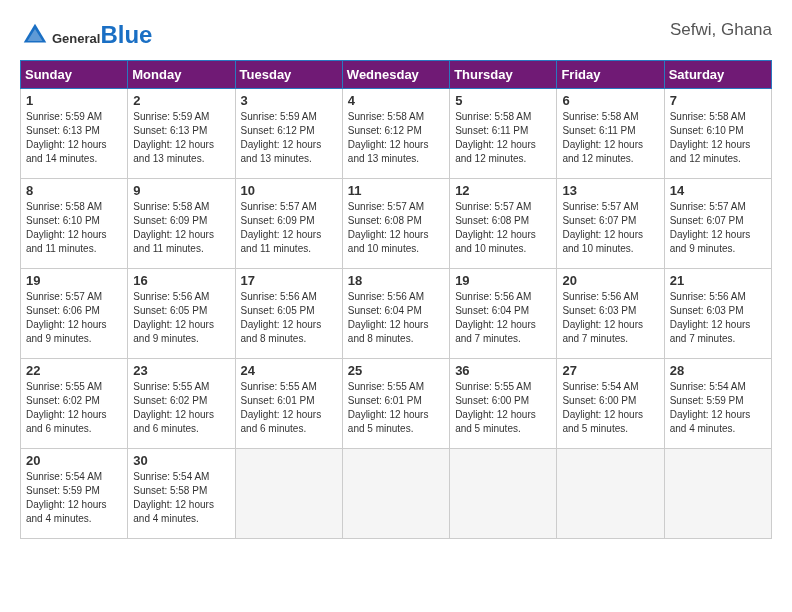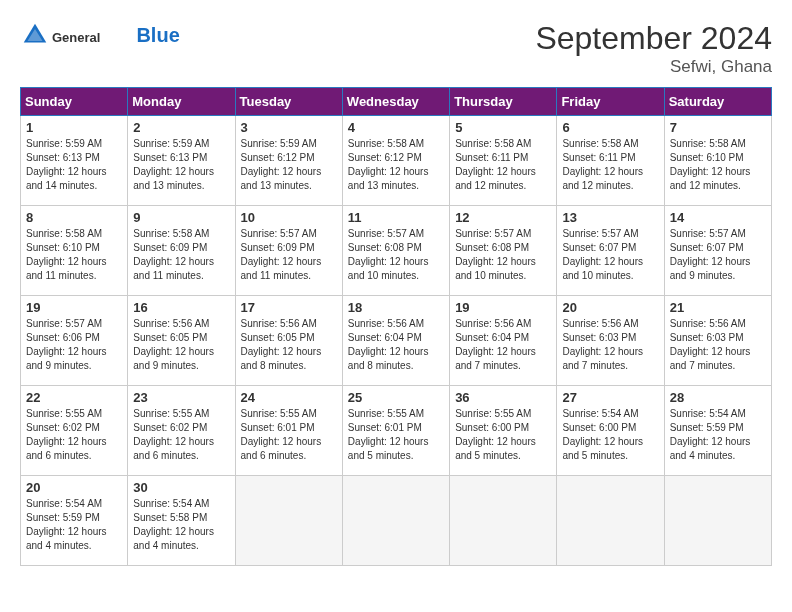--- a/index.html
+++ b/index.html
@@ -19,24 +19,23 @@
     .logo {
       display: flex;
       align-items: center;
     }
     .logo-text-general {
       font-size: 13px;
       font-weight: bold;
       color: #333;
     }
     .logo-text-blue {
-      font-size: 20px;
+      font-size: 24px;
       font-weight: bold;
       color: #1a6fc4;
-      margin-left: 36px;
     }
     .logo-icon {
       width: 30px;
       height: 30px;
       margin-right: 2px;
     }
     .title-area {
       text-align: right;
     }
     .month-title {
@@ -94,21 +93,20 @@
   <div class="logo">
     <svg class="logo-icon" viewBox="0 0 40 40">
       <polygon points="20,5 35,30 5,30" fill="#1a6fc4"></polygon>
       <polygon points="20,12 30,28 10,28" fill="#fff" opacity="0.3"></polygon>
     </svg>
     <div>
       <span class="logo-text-general">General</span><span class="logo-text-blue">Blue</span>
     </div>
   </div>
   <div class="title-area">
-    <div class="month-title">September 2024</div>
     <div class="location">Sefwi, Ghana</div>
   </div>
 </div>
 
 <table>
   <thead>
     <tr id="header-row">
         <th>Sunday</th>
         <th>Monday</th>
         <th>Tuesday</th>

